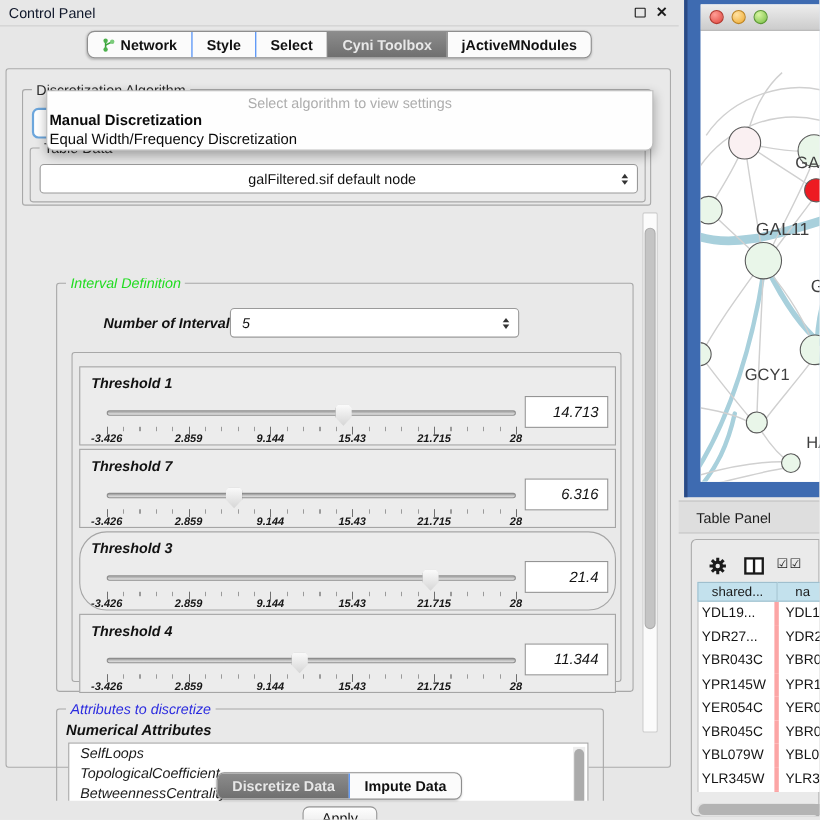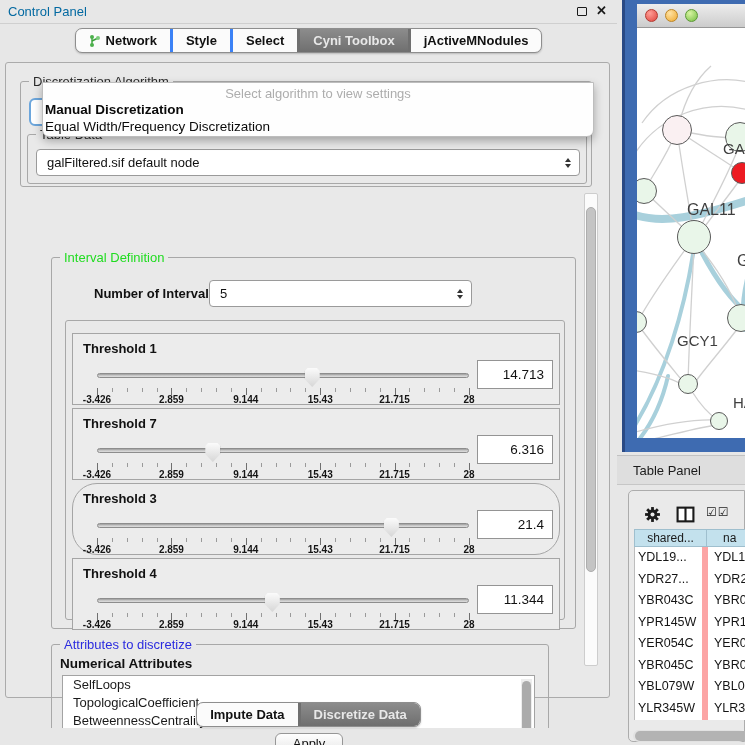--- a/index.html
+++ b/index.html
@@ -2,27 +2,27 @@
 <html><head>
 <meta charset="utf-8">
 <style>
   * { box-sizing: border-box; margin: 0; padding: 0; }
   html,body { width:745px; height:745px; overflow:hidden; }
   body { font-family:"Liberation Sans", sans-serif; background:#E7E7E7; position:relative; }
   .abs { position:absolute; }
 
   
   #titlebar { left:0; top:0; width:617px; height:24px; background:#E7E7E7; border-bottom:1px solid #CFCFCF; }
-  #titlebar .t { position:absolute; left:8px; top:4px; font-size:13px; color:#0369a1; }
+  #titlebar .t { position:absolute; left:8px; top:4px; font-size:13px; color:#0f172a; }
   .float-ico { position:absolute; right:30px; top:7px; width:10px; height:9px; border:1.6px solid #1A1A1A; border-radius:1px; }
   .close-ico { position:absolute; right:10px; top:3px; font-size:13px; font-weight:bold; color:#1A1A1A; }
 
   .seg { display:inline-flex; border:1px solid #8E8E8E; border-radius:7px; overflow:hidden;
          background:#FBFBFB; box-shadow:0 1px 2px rgba(0,0,0,.2); }
-  .seg .tab { padding:4px 13px; font-size:13px; font-weight:bold; color:#111; border-left:3px solid #3b82f6;
+  .seg .tab { padding:4px 13px; font-size:13px; font-weight:bold; color:#111; border-left:1px solid #3b82f6;
               display:flex; align-items:center; gap:5px; white-space:nowrap; }
   .seg .tab:first-child { border-left:none; }
   .seg .tab.sel { background:linear-gradient(#8C8C8C,#6F6F6F); color:#E8E8E8; border-left-color:#6F6F6F; }
   .seg .tab.aftersel { border-left-color:#6F6F6F;justify-content:flex-end; }
   #toptabs { left:0; top:28px; width:617px; text-align:center; }
   #bottabs { left:0; top:702px; width:617px; text-align:center; }
 
   #mainpanel { left:5px; top:62px; width:605px; height:636px; background:#E9E9E9;
                border:1px solid #ABABAB; border-radius:3px; }
 
@@ -42,21 +42,21 @@
   .combo.focus { border:2px solid #6CA6DC; border-radius:6px; }
 
   
   #algo-popup { left:14px; top:82px; width:552px; height:55px; background:#FEFEFE;
                 border:1px solid #BDBDBD; border-radius:0 0 7px 7px; box-shadow:0 4px 10px rgba(0,0,0,.3); z-index:50;margin-left:28px; }
   #algo-popup .ph { text-align:center; color:#ADADAD; font-size:13px; padding-top:3px; }
   #algo-popup .opt { font-size:13.5px; color:#0A0A0A; padding-left:2px; line-height:17px; }
   #algo-popup .opt.b { font-weight:bold; }
 
   
-  #scrollarea { left:0; top:190px; width:578px; height:475px; overflow:hidden; position:absolute; }
+  #scrollarea { left:0; top:190px; width:578px; height:475px; overflow:hidden; position:absolute;font-style:italic; }
   #vscroll { left:578px; top:192px; width:14px; height:473px; background:#FBFBFB; border:1px solid #CDCDCD; border-radius:2px; }
   #vscroll .thumb { position:absolute; left:1px; top:13px; width:10px; height:365px; background:#C4C4C4;
                     border:1px solid #ADADAD; border-radius:6px; }
 
   .thr-block { position:absolute; left:6px; width:488px; height:72px; border:1px solid #A5A5A5; background:#ECECEC; }
   .thr-label { position:absolute; left:10px; top:7px; font-size:13px; font-weight:bold; color:#111; }
   .sl-area { position:absolute; left:24px; top:33px; width:372px; height:38px; }
   .sl-track { position:absolute; left:0; right:0; top:6px; height:5px; border-radius:3px;
               background:linear-gradient(#9B9B9B,#CFCFCF 60%,#DDD); border:1px solid #8D8D8D; }
   .sl-thumb { position:absolute; top:1px; width:15px; height:19px;
@@ -106,21 +106,21 @@
   .tool-ico { position:absolute; top:15px; }
   #grid { position:absolute; left:5px; top:38px; width:150px; }
   .hrow { display:flex; }
   .hcell { height:18px; background:#C3E1ED; border:1px solid #9FBFCE; border-left:none; font-size:12px;
            color:#1A1A1A; line-height:16px; }
   .hcell.c0 { width:73px; border-left:1px solid #9FBFCE; text-align:center; }
   .hcell.c1 { width:70px; padding-left:16px; }
   #rows { height:173px; overflow:hidden; background:#fff; border-left:1px solid #BDBDBD; }
   .drow { display:flex; height:21.5px; }
   .dcell { font-size:12.5px; color:#141414; line-height:21px; white-space:nowrap; overflow:hidden; }
-  .dcell.c0 { width:73px; padding-left:3px; border-right:6px solid #fca5a5; }
+  .dcell.c0 { width:73px; padding-left:3px; border-right:4px solid #fca5a5; }
   .dcell.c1 { width:70px; padding-left:6px; }
   #hscroll { position:absolute; left:4px; top:239px; width:112px; height:12px; background:#E2E2E2; border-radius:6px; }
   #hscroll .thumb { position:absolute; left:2px; top:1px; width:118px; height:10px; background:#B3B3B3; border-radius:5px; }
 </style>
 </head>
 <body>
 
 <div class="abs" id="titlebar">
   <div class="t">Control Panel</div>
   <div class="float-ico"></div>
@@ -160,21 +160,21 @@
 
   <div class="group" style="left:14px; top:18px; width:572px; height:106px;">
     <div class="legend">Discretization Algorithm</div>
     <div class="combo focus" style="left:8px; top:16px; width:562px; height:28px;">
       <div class="val"></div>
       <div class="stepper">
           <div class="arr-up"></div>
           <div class="arr-dn"></div>
         </div>
     </div>
-    <div class="group" style="left:6px; top:52px; width:560px; height:50px; background:#E9E9E9;">
+    <div class="group" style="left:6px; top:52px; width:560px; height:50px; background:#E9E9E9;text-align:center;">
       <div class="legend">Table Data</div>
       <div class="combo" style="left:8px; top:14px; width:544px; height:27px;">
         <div class="val">galFiltered.sif default node</div>
         <div class="stepper">
             <div class="arr-up"></div>
             <div class="arr-dn"></div>
           </div>
       </div>
     </div>
   </div>
@@ -287,25 +287,25 @@
 </div>
 
 <div class="abs" id="algo-popup">
   <div class="ph">Select algorithm to view settings</div>
   <div class="opt b">Manual Discretization</div>
   <div class="opt">Equal Width/Frequency Discretization</div>
 </div>
 
 <div class="abs" id="bottabs">
   <div class="seg">
+    <div class="tab sel">
+        <span>Discretize Data</span>
+      </div>
     <div class="tab">
         <span>Impute Data</span>
-      </div>
-    <div class="tab sel">
-        <span>Discretize Data</span>
       </div>
   </div>
 </div>
 
 <div class="abs" id="netframe">
   <div id="netwin">
     <div id="nettitle">
       <div class="light r"></div>
       <div class="light y"></div>
       <div class="light g"></div>

